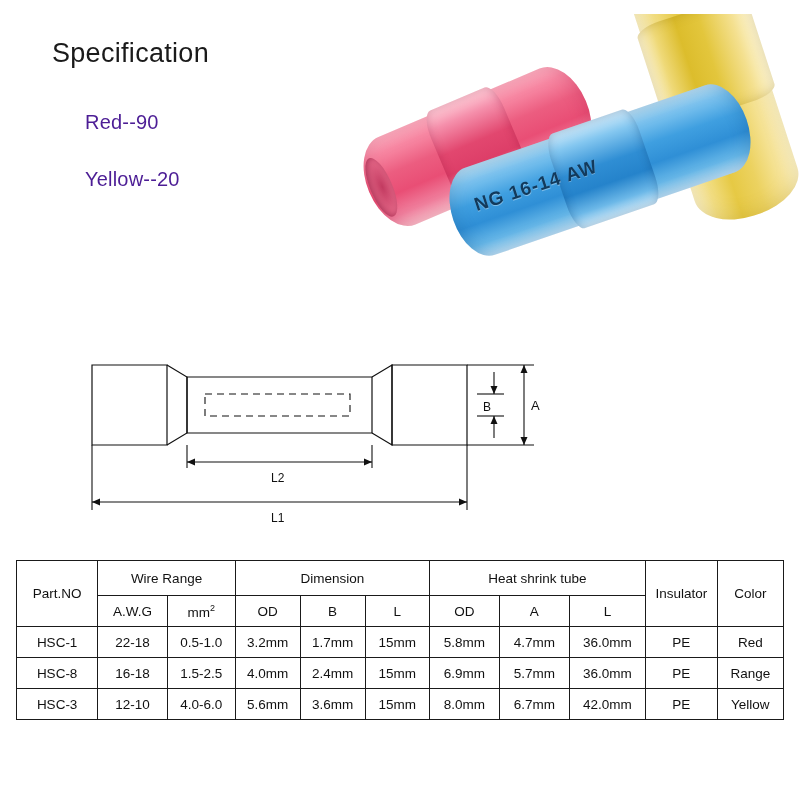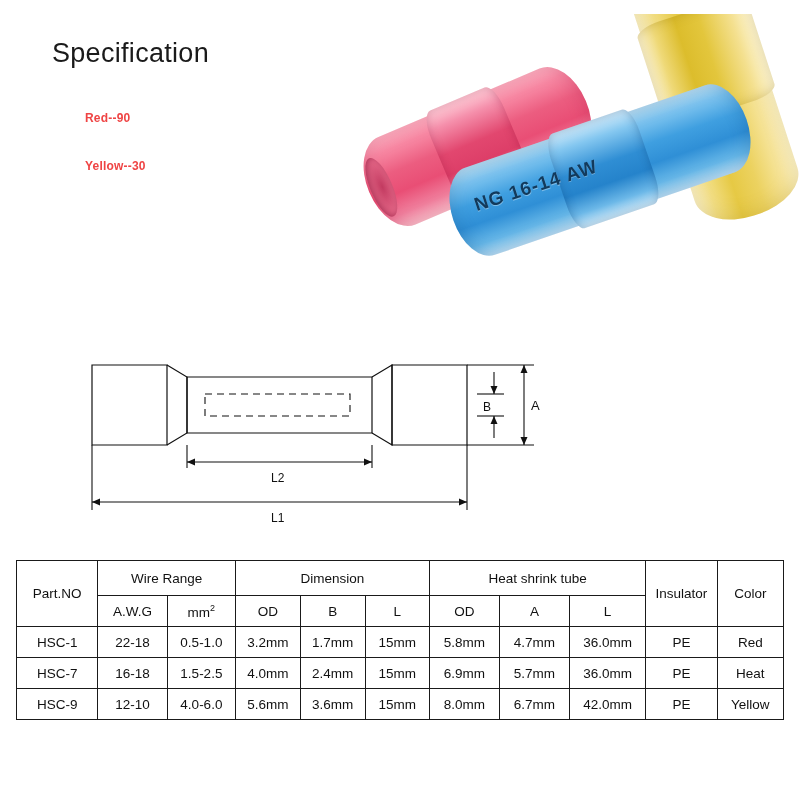--- a/index.html
+++ b/index.html
@@ -28,26 +28,25 @@
     left: 52px;
     top: 38px;
     width: 330px;
   }
   .spec-title {
     font-size: 27px;
     color: #1a1a1a;
     letter-spacing: 0.3px;
   }
   .spec-line {
-    font-size: 12px;
-    color: #ef4444;
+    font-size: 20px;
+    color: #4c1d95;
     margin-left: 33px;
     margin-top: 34px;
     letter-spacing: 0.2px;
-    font-weight: bold;
   }
   .spec-line.first { margin-top: 42px; }
 
   
   .photo {
     position: absolute;
     left: 350px;
     top: 14px;
     width: 450px;
     height: 400px;
@@ -213,21 +212,21 @@
   sup.sq { font-size: 9px; vertical-align: super; }
 </style>
 </head>
 <body>
 
 <div class="page">
 
   <div class="spec-block">
     <div class="spec-title">Specification</div>
     <div class="spec-line first">Red--90</div>
-    <div class="spec-line">Yellow--30</div>
+    <div class="spec-line">Yellow--20</div>
   </div>
 
   <div class="photo">
 
     <div class="conn" id="conn-red">
       <div class="barrel"></div>
       <div class="mid"></div>
       <div class="hole"></div>
     </div>
 
@@ -330,34 +329,34 @@
           <td>3.2mm</td>
           <td>1.7mm</td>
           <td>15mm</td>
           <td>5.8mm</td>
           <td>4.7mm</td>
           <td>36.0mm</td>
           <td>PE</td>
           <td>Red</td>
         </tr>
         <tr>
-          <td class="part">HSC-7</td>
+          <td class="part">HSC-8</td>
           <td>16-18</td>
           <td>1.5-2.5</td>
           <td>4.0mm</td>
           <td>2.4mm</td>
           <td>15mm</td>
           <td>6.9mm</td>
           <td>5.7mm</td>
           <td>36.0mm</td>
           <td>PE</td>
-          <td>Heat</td>
-        </tr>
-        <tr>
-          <td class="part">HSC-9</td>
+          <td>Range</td>
+        </tr>
+        <tr>
+          <td class="part">HSC-3</td>
           <td>12-10</td>
           <td>4.0-6.0</td>
           <td>5.6mm</td>
           <td>3.6mm</td>
           <td>15mm</td>
           <td>8.0mm</td>
           <td>6.7mm</td>
           <td>42.0mm</td>
           <td>PE</td>
           <td>Yellow</td>

